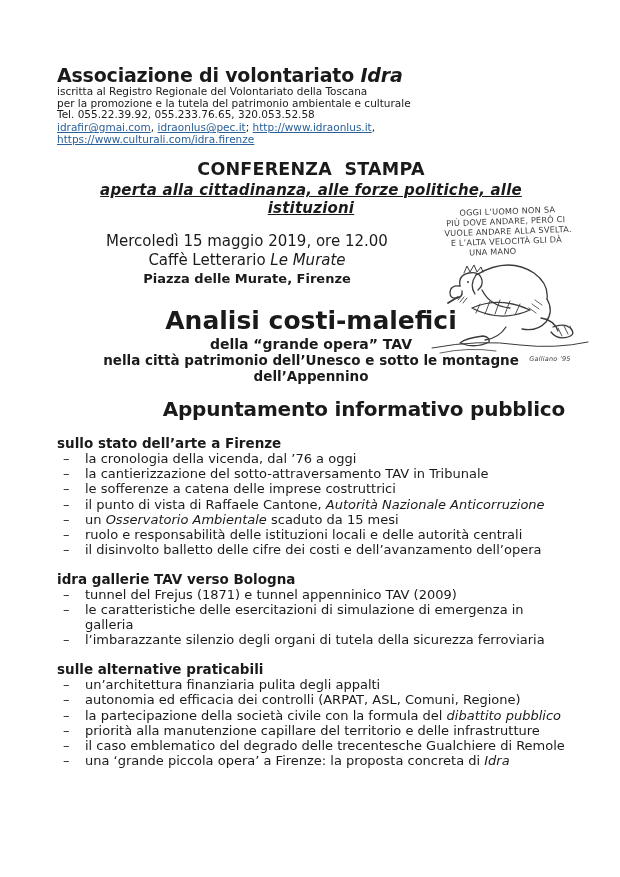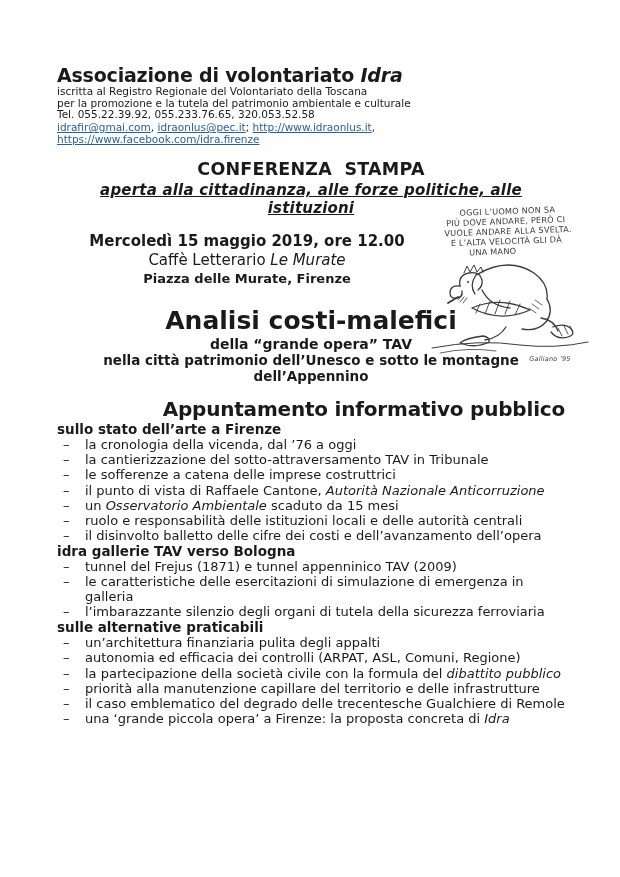--- a/index.html
+++ b/index.html
@@ -26,40 +26,40 @@
   .org-links a{color:var(--link,#2a6099);text-decoration:underline;cursor:pointer;}
 
   
   .conf{text-align:center;margin-top:14px;}
   .conf-title{font-size:17.5px;font-weight:bold;white-space:pre;letter-spacing:.2px;}
   .conf-sub{font-size:15px;font-weight:bold;font-style:italic;text-decoration:underline;margin-top:2px;letter-spacing:.2px;}
 
   
   .leftcol{width:380px;text-align:center;}
   .event{margin-top:15px;}
-  .event-date{font-size:15px;font-weight:bold;line-height:19px;}
+  .event-date{font-size:15px;font-weight:normal;line-height:19px;}
   .event-venue{font-size:15px;font-weight:normal;line-height:19px;}
   .event-venue .it{font-style:italic;}
   .event-addr{font-size:13px;font-weight:bold;line-height:17px;}
 
   
   .spreco{margin-top:11px;}
   .spreco-title{font-size:36px;font-weight:bold;line-height:41px;letter-spacing:-.5px;}
   .spreco-sub1{font-size:13.5px;line-height:15.5px;margin-top:2px;}
   .spreco-sub2{font-size:13px;line-height:14.5px;}
 
   
   .analisi{text-align:center;margin-top:20px;}
   .analisi-title{font-size:25px;font-weight:bold;line-height:28px;}
   .analisi-sub1{font-size:14px;font-weight:bold;line-height:16px;margin-top:1px;}
   .analisi-sub2{font-size:13.5px;font-weight:bold;line-height:16px;}
 
   
   .agenda-title{font-size:20px;font-weight:bold;line-height:24px;margin-top:13px;letter-spacing:-.2px;text-align:right;}
-  .sec-head{font-size:13.5px;font-weight:bold;line-height:15px;margin-top:1px;}
+  .sec-head{font-size:13.5px;font-weight:bold;line-height:15px;margin-top:15px;}
   .list{margin:0;}
   .li{position:relative;font-size:13px;line-height:15.1px;padding-left:28px;}
   .li::before{content:"–";position:absolute;left:6px;top:0;}
   .it{font-style:italic;}
 
   
   .cartoon{
     position:absolute;left:420px;top:196px;width:180px;height:176px;
   }
   .cartoon svg{width:100%;height:100%;}
@@ -69,21 +69,21 @@
 <body>
 
 <div class="page">
   <div class="content">
 
     <div>
       <div class="org-title"><span>Associazione di volontariato </span><span class="it">Idra</span></div>
       <div class="org-sub">iscritta al Registro Regionale del Volontariato della Toscana</div>
       <div class="org-sub">per la promozione e la tutela del patrimonio ambientale e culturale</div>
       <div class="org-sub">Tel. 055.22.39.92, 055.233.76.65, 320.053.52.58</div>
-      <div class="org-links"><a>idrafir@gmai.com</a><span>, </span><a>idraonlus@pec.it</a><span>; </span><a>http://www.idraonlus.it</a><span>, </span><a>https://www.facebook.com/idra.firenze</a></div>
+      <div class="org-links"><a>idrafir@gmai.com</a><span>, </span><a>idraonlus@pec.it</a><span>; </span><a>http://www.idraonlus.it</a><span>, </span><a>https://www.culturali.com/idra.firenze</a></div>
     </div>
 
     <div class="conf">
       <div class="conf-title">CONFERENZA  STAMPA</div>
       <div class="conf-sub">aperta alla cittadinanza, alle forze politiche, alle istituzioni</div>
     </div>
 
     <div class="leftcol">
 
       <div class="event">

